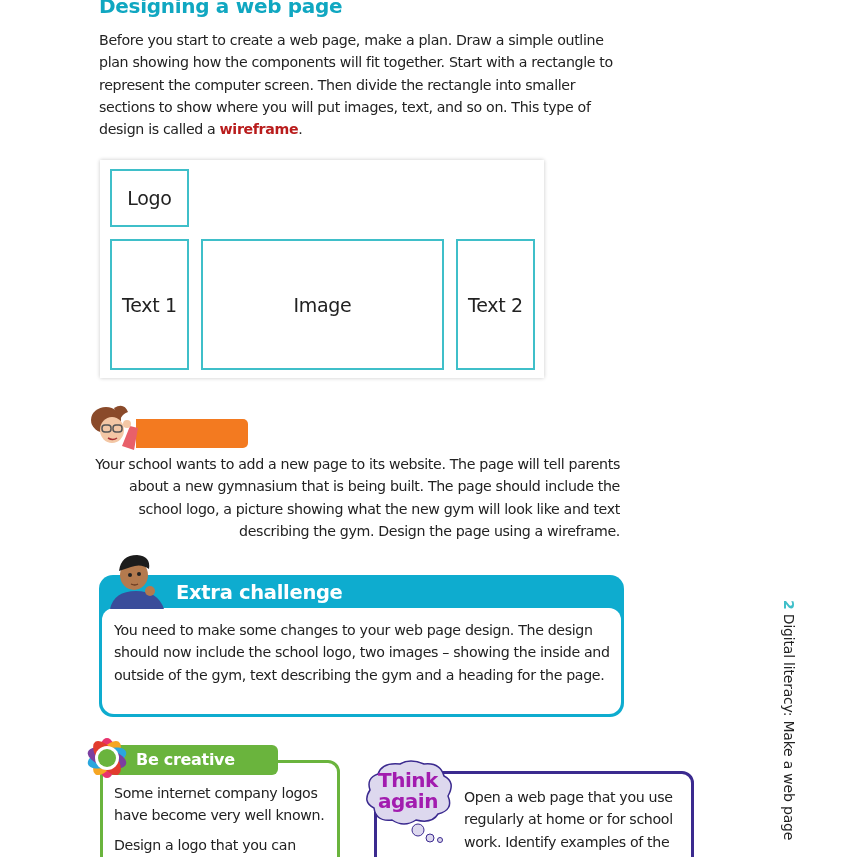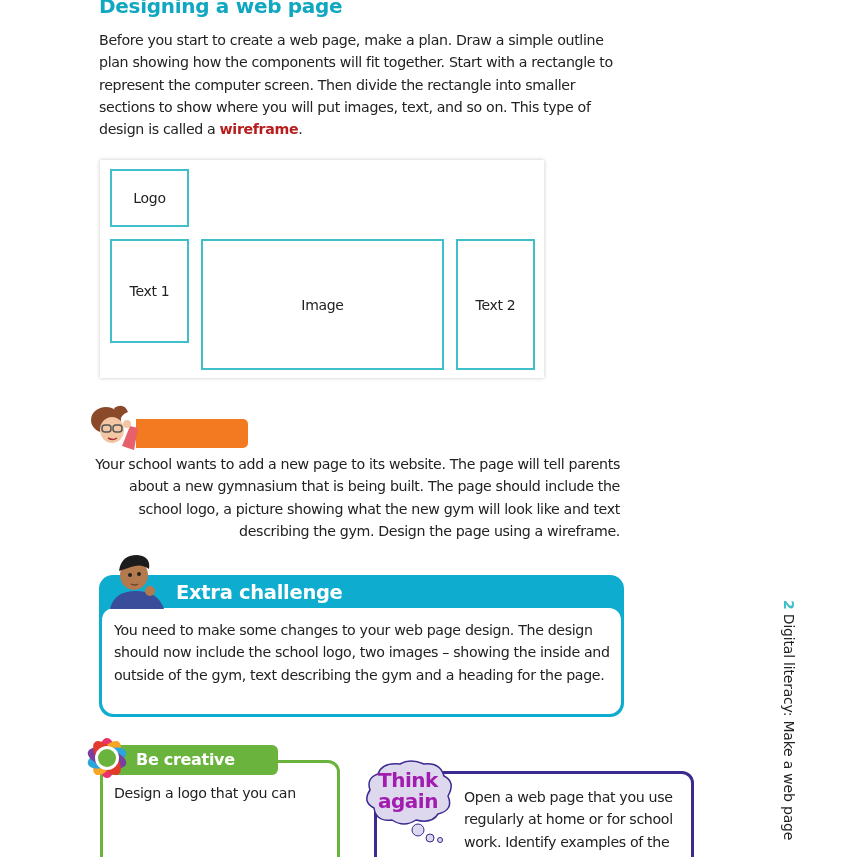--- a/index.html
+++ b/index.html
@@ -20,21 +20,21 @@
   .kw { color: #b91c1c; font-weight: bold; }
 
   
   .wf {
     left: 100px; top: 160px; width: 444px; height: 218px; background: #fff;
     box-shadow: 0 0 4px rgba(0,0,0,0.22);
   }
   .wf-box {
     position: absolute; border: 2px solid #3fbfc9; box-sizing: border-box;
     display: flex; align-items: center; justify-content: center;
-    font-size: 14px; letter-spacing: -0.3px; color: #222;
+    font-size: 19px; letter-spacing: -0.3px; color: #222;
   }
 
   
   .act-badge {
     left: 136px; top: 419px; width: 112px; height: 29px; background: #f37a20;
     border-radius: 0 5px 5px 0;
   }
   .act-label {
     left: 155px; top: 419px; font-size: 20px; font-weight: bold; color: #fff; line-height: 29px;
     letter-spacing: -0.3px;
@@ -92,21 +92,21 @@
 </style>
 </head>
 <body>
 
 <div class="abs title">Designing a web page</div>
 
 <div class="abs para intro"><span>Before you start to create a web page, make a plan. Draw a simple outline plan showing how the components will fit together. Start with a rectangle to represent the computer screen. Then divide the rectangle into smaller sections to show where you will put images, text, and so on. This type of design is called a </span><span class="kw">wireframe</span><span>.</span></div>
 
 <div class="abs wf">
   <div class="wf-box" style="left:10px;top:9px;width:79px;height:58px;">Logo</div>
-  <div class="wf-box" style="left:10px;top:79px;width:79px;height:104px;">Text 1</div>
+  <div class="wf-box" style="left:10px;top:79px;width:79px;height:131px;">Text 1</div>
   <div class="wf-box" style="left:101px;top:79px;width:243px;height:131px;">Image</div>
   <div class="wf-box" style="left:356px;top:79px;width:79px;height:131px;">Text 2</div>
 </div>
 
 <div class="abs act-badge"></div>
 <svg class="abs" style="left:84px;top:402px;" width="72" height="48">
   <ellipse cx="22" cy="18" rx="15" ry="13" fill="#8a4a2a"></ellipse>
   <path d="M30 6 q10 -6 14 4 q-6 2 -8 8 z" fill="#8a4a2a"></path>
   <ellipse cx="28" cy="28" rx="12" ry="13" fill="#f3c7a5"></ellipse>
   <rect x="18" y="23" width="9" height="7" rx="3" fill="none" stroke="#555" stroke-width="1.5"></rect>
@@ -141,20 +141,21 @@
     <ellipse rx="9" ry="20" fill="#f6a623" transform="rotate(36)"></ellipse>
     <ellipse rx="9" ry="20" fill="#2aa6dd" transform="rotate(72)"></ellipse>
     <ellipse rx="9" ry="20" fill="#7b3fa0" transform="rotate(108)"></ellipse>
     <ellipse rx="9" ry="20" fill="#e23b2e" transform="rotate(144)"></ellipse>
     <circle r="12" fill="#fff"></circle>
     <circle r="9" fill="#6ab43d"></circle>
   </g>
 </svg>
 <div class="abs bc-label">Be creative</div>
 <div class="abs para bc-text">
+  <p>Some internet company logos have become very well known.</p>
   <p>Design a logo that you can</p>
 </div>
 
 <div class="abs ta-frame"></div>
 <svg class="abs" style="left:360px;top:760px;" width="98" height="86">
   <path d="M18 14 q4 -12 22 -10 q10 -6 24 0 q16 -2 20 12 q12 6 4 20 q6 14 -10 18 q-6 10 -22 6 q-12 8 -24 0 q-16 2 -18 -12 q-12 -6 -4 -18 q-4 -12 8 -16 z" fill="#ddd8ee" stroke="#3b2a8f" stroke-width="1.5"></path>
   <circle cx="58" cy="70" r="6" fill="#ddd8ee" stroke="#3b2a8f" stroke-width="1"></circle>
   <circle cx="70" cy="78" r="4" fill="#ddd8ee" stroke="#3b2a8f" stroke-width="1"></circle>
   <circle cx="80" cy="80" r="2.5" fill="#ddd8ee" stroke="#3b2a8f" stroke-width="1"></circle>
 </svg>

